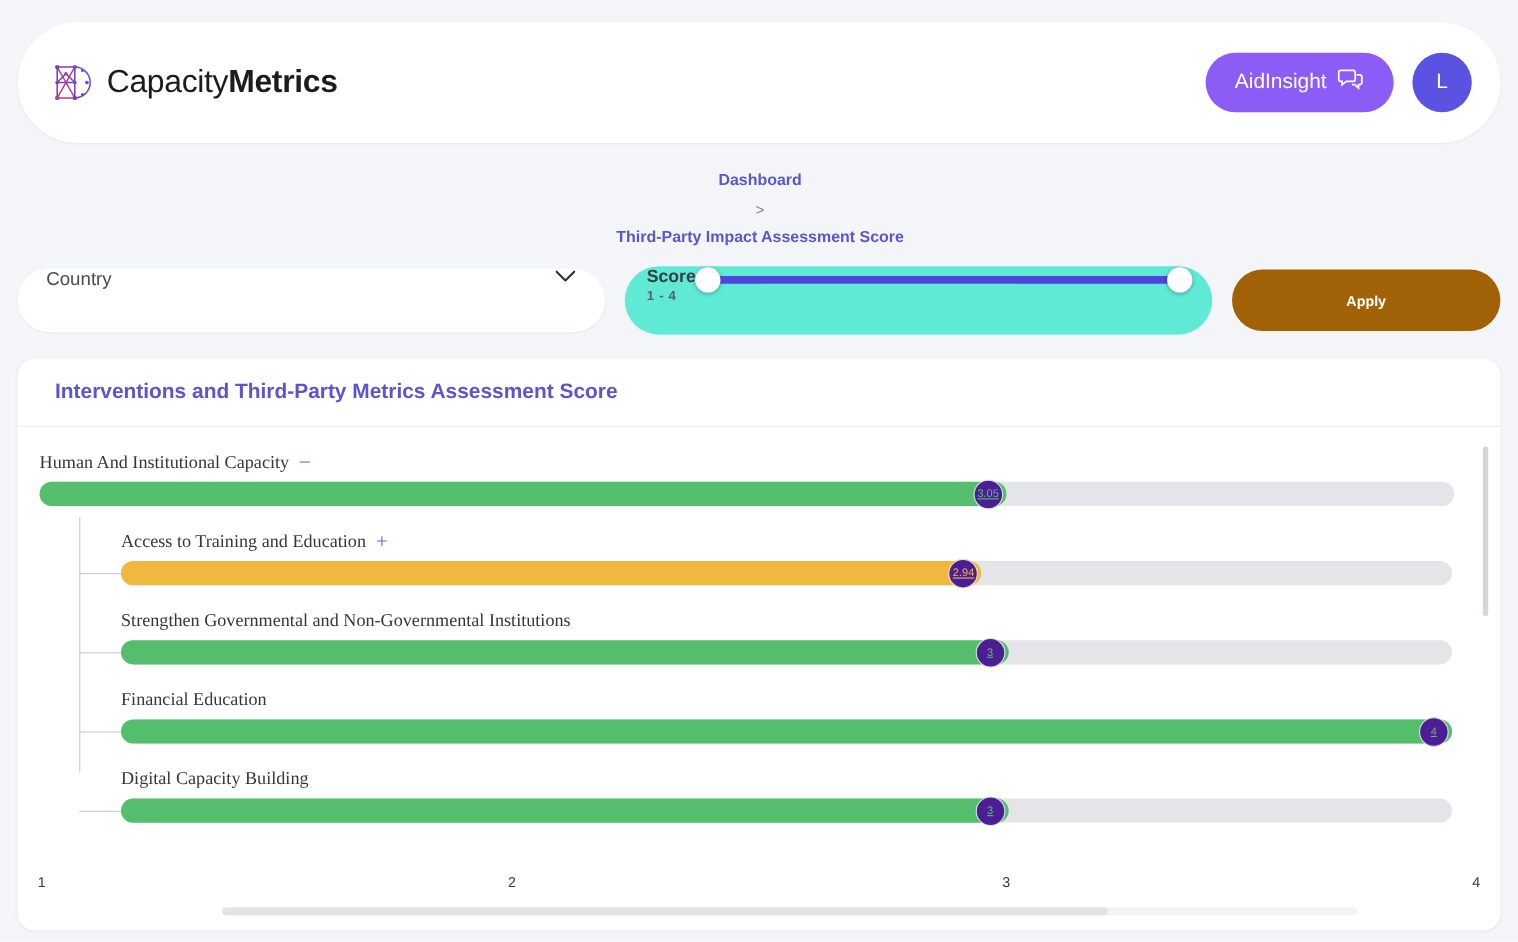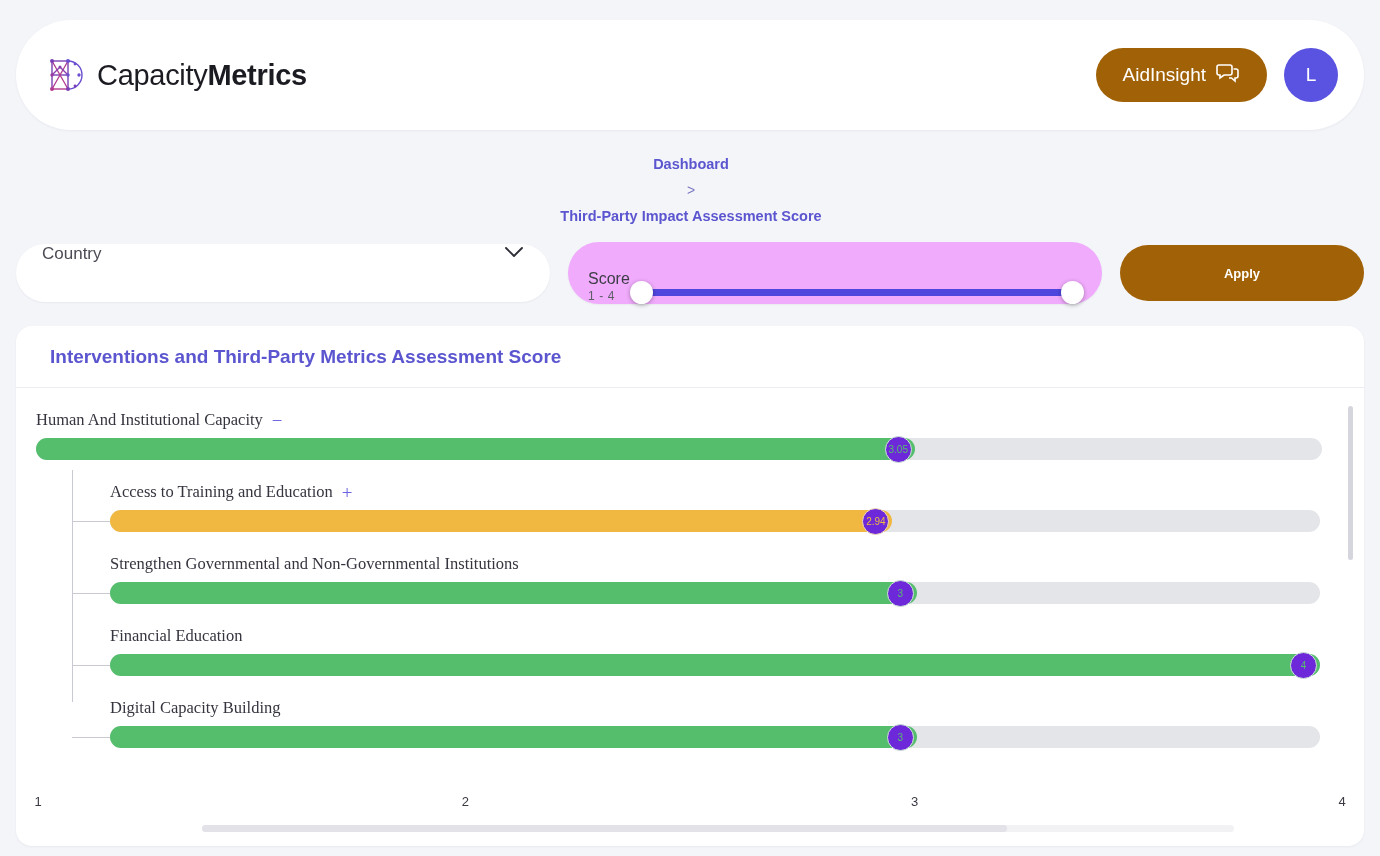--- a/index.html
+++ b/index.html
@@ -25,21 +25,21 @@
   }
   .brand { display: flex; align-items: center; gap: 13px; }
   .brand-logo { width: 40px; height: 40px; display: block; }
   .brand-text {
     font-size: 29px; letter-spacing: -0.3px; color: #1b1b22;
     font-weight: 400; white-space: nowrap;
   }
   .brand-text b { font-weight: 700; }
   .header-right { display: flex; align-items: center; gap: 17px; }
   .aid-btn {
-    height: 54px; border-radius: 27px; background: #a16207;
+    height: 54px; border-radius: 27px; background: #8b5cf6;
     color: #fff; font-size: 19px; display: flex; align-items: center;
     gap: 10px; padding: 0 27px; border: none; cursor: pointer;
     white-space: nowrap;
   }
   .aid-btn .chat-ico { display: block; }
   .avatar {
     width: 54px; height: 54px; border-radius: 50%;
     background: #5a52e0; color: #fff; font-size: 19px;
     display: flex; align-items: center; justify-content: center;
     cursor: pointer;
@@ -60,23 +60,24 @@
   }
   .select-box {
     width: 534px; height: 58px; background: #fff; border-radius: 29px;
     display: flex; align-items: flex-start; justify-content: space-between;
     padding: 0 26px 0 26px; cursor: pointer;
     box-shadow: 0 1px 2px rgba(20,20,60,0.05);
   }
   .select-label { font-size: 17px; color: #4b4b55; }
   .chev { width: 20px; height: 12px; }
   .slider-box {
-    width: 534px; height: 62px; background: #f0abfc; border-radius: 31px;
-    display: flex; align-items: flex-end; padding: 0 22px 0 20px;
+    width: 534px; height: 62px; background: #5eead4; border-radius: 31px;
+    display: flex; align-items: flex-start; padding: 0 22px 0 20px;
     box-shadow: 0 1px 2px rgba(20,20,60,0.05);
+    font-weight: bold;
   }
   .slider-meta { display: flex; flex-direction: column; line-height: 1.25; margin-right: 4px; }
   .slider-meta .t { font-size: 16px; color: #3c3c45; }
   .slider-meta .r { font-size: 12px; color: #5d5d68; letter-spacing: 0.6px; }
   .slider-track-wrap { position: relative; flex: 1; height: 24px; display: flex; align-items: center; }
   .slider-rail { position: absolute; left: 6px; right: 6px; height: 7px; background: #4f46dd; border-radius: 4px; }
   .slider-handle {
     position: absolute; width: 23px; height: 23px; border-radius: 50%;
     background: #fff; box-shadow: 0 1px 4px rgba(0,0,0,0.32); cursor: grab;
   }
@@ -115,23 +116,23 @@
   .bar-row { position: relative; height: 22px; margin-bottom: 22px; }
   .bar-track {
     position: absolute; left: 0; right: 0; top: 0; height: 22px;
     background: #e4e5e8; border-radius: 11px;
   }
   .bar-fill {
     position: absolute; left: 0; top: 0; height: 22px; border-radius: 11px;
   }
   .bar-badge {
     position: absolute; top: -2px; width: 27px; height: 27px;
-    border-radius: 50%; background: #6d28d9;
+    border-radius: 50%; background: #4c1d95;
     display: flex; align-items: center; justify-content: center;
-    font-size: 10px; border: 1.3px solid #cfe7d6;
+    font-size: 10px; border: 1.3px solid #cfe7d6; text-decoration: underline;
   }
 
   
   .lvl0 { padding-left: 20px; padding-right: 34px; }
   
   .children {
     position: relative; margin-left: 56px; padding-left: 38px; padding-right: 36px;
   }
   .children::before {
     content: ""; position: absolute; left: 0; top: -12px; bottom: 46px;

